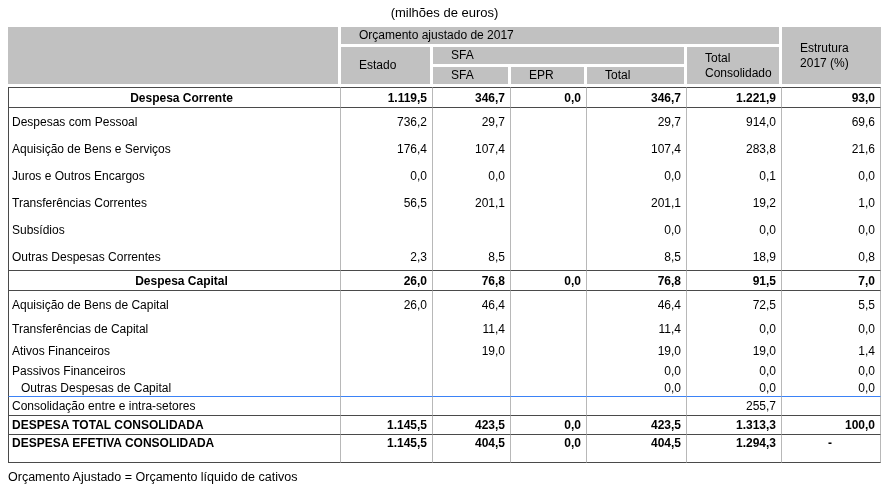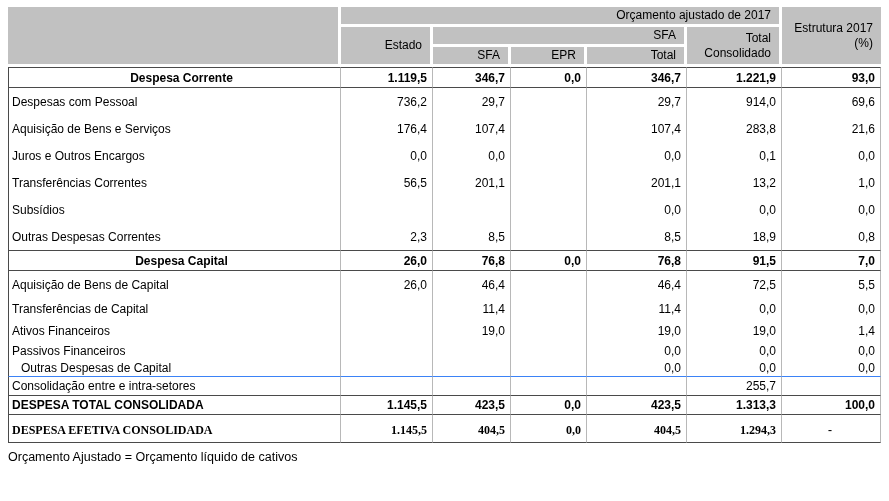--- a/index.html
+++ b/index.html
@@ -38,25 +38,25 @@
   col.c-sfa { width: 78px; }
   col.c-epr { width: 76px; }
   col.c-total { width: 100px; }
   col.c-tcons { width: 95px; }
   col.c-estr { width: 99px; }
 
   thead th {
     background: #c1c1c1;
     font-weight: normal;
     font-size: 12px;
-    text-align: right;
+    text-align: left;
     vertical-align: middle;
     border-right: 3px solid #ffffff;
     border-bottom: 3px solid #ffffff;
-    padding: 1px 8px;
+    padding: 1px 18px;
     line-height: 1.25;
   }
   thead th.no-gap-r { border-right: none; }
   thead tr.hr1 th { height: 19px; }
   thead tr.hr2 th { height: 20px; }
   thead tr.hr3 th { height: 17px; }
 
   tbody td {
     font-size: 12px;
     vertical-align: middle;
@@ -84,33 +84,34 @@
   tr.sec td.lbl { text-align: center; padding-left: 19px; }
 
   tr.consol td { border-top: 1px solid #3b82f6; height: 19px; }
 
   tr.tot td {
     height: 20px;
     font-weight: bold;
     border-top: 1px solid #4a4a4a;
     border-bottom: 1px solid #4a4a4a;
   }
-  tr.efet td { border-top: none; height: 28px; vertical-align: bottom; padding-bottom: 4px; font-family: Liberation Serif, serif; }
+  tr.efet td { border-top: none; height: 28px; vertical-align: bottom; padding-bottom: 12px; }
 
   .footnote {
     margin: 7px 0 0 8px;
     font-size: 12.5px;
     color: #000;
   }
 </style>
 </head>
 <body>
 
 <div class="page">
 
+  <div class="subtitle">(milhões de euros)</div>
 
   <table class="budget">
     <colgroup>
       <col class="c-label">
         <col class="c-estado">
         <col class="c-sfa">
         <col class="c-epr">
       <col class="c-total">
         <col class="c-tcons">
         <col class="c-estr">
@@ -168,21 +169,21 @@
         <td class="num">0,0</td>
         <td class="num">0,1</td>
         <td class="num">0,0</td>
       </tr>
       <tr class="lg">
         <td class="lbl">Transferências Correntes</td>
         <td class="num">56,5</td>
         <td class="num">201,1</td>
         <td class="num"></td>
         <td class="num">201,1</td>
-        <td class="num">13,2</td>
+        <td class="num">19,2</td>
         <td class="num">1,0</td>
       </tr>
       <tr class="lg">
         <td class="lbl">Subsídios</td>
         <td class="num"></td>
         <td class="num"></td>
         <td class="num"></td>
         <td class="num">0,0</td>
         <td class="num">0,0</td>
         <td class="num">0,0</td>

